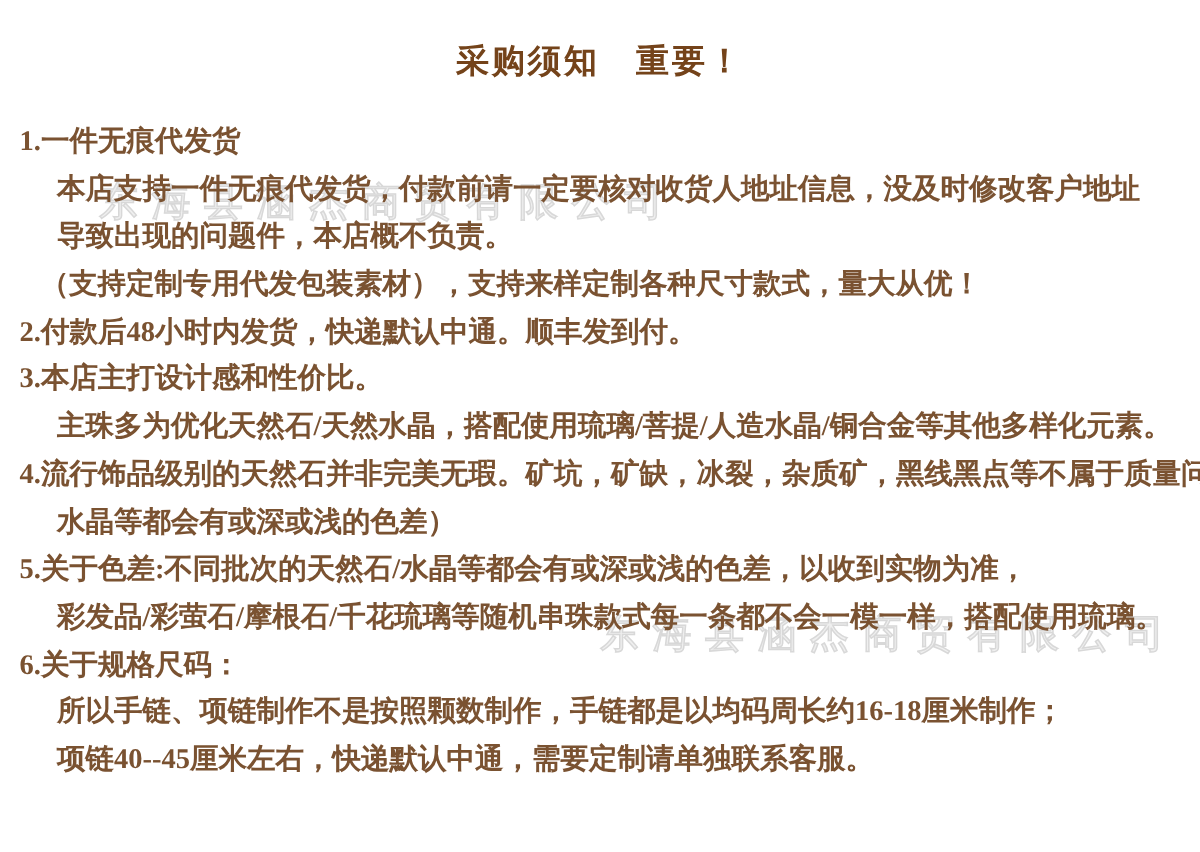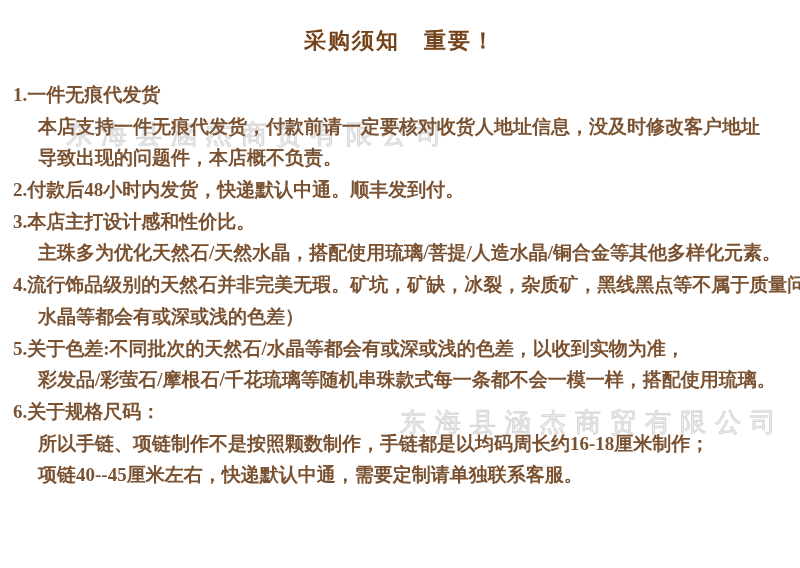--- a/index.html
+++ b/index.html
@@ -69,20 +69,21 @@
 
   <div class="watermark wm-top">东海县涵杰商贸有限公司</div>
   <div class="watermark wm-bottom">东海县涵杰商贸有限公司</div>
 
   <h1 class="title">采购须知　重要！</h1>
 
   <div class="notice">
     <div class="line num">1.一件无痕代发货</div>
     <div class="line sub">本店支持一件无痕代发货，付款前请一定要核对收货人地址信息，没及时修改客户地址</div>
     <div class="line sub">导致出现的问题件，本店概不负责。</div>
+    <div class="line paren">（支持定制专用代发包装素材），支持来样定制各种尺寸款式，量大从优！</div>
     <div class="line num">2.付款后48小时内发货，快递默认中通。顺丰发到付。</div>
     <div class="line num">3.本店主打设计感和性价比。</div>
     <div class="line sub">主珠多为优化天然石/天然水晶，搭配使用琉璃/菩提/人造水晶/铜合金等其他多样化元素。</div>
     <div class="line num">4.流行饰品级别的天然石并非完美无瑕。矿坑，矿缺，冰裂，杂质矿，黑线黑点等不属于质量问题。</div>
     <div class="line sub">水晶等都会有或深或浅的色差）</div>
     <div class="line num">5.关于色差:不同批次的天然石/水晶等都会有或深或浅的色差，以收到实物为准，</div>
     <div class="line sub">彩发品/彩萤石/摩根石/千花琉璃等随机串珠款式每一条都不会一模一样，搭配使用琉璃。</div>
     <div class="line num">6.关于规格尺码：</div>
     <div class="line sub">所以手链、项链制作不是按照颗数制作，手链都是以均码周长约16-18厘米制作；</div>
     <div class="line sub">项链40--45厘米左右，快递默认中通，需要定制请单独联系客服。</div>

